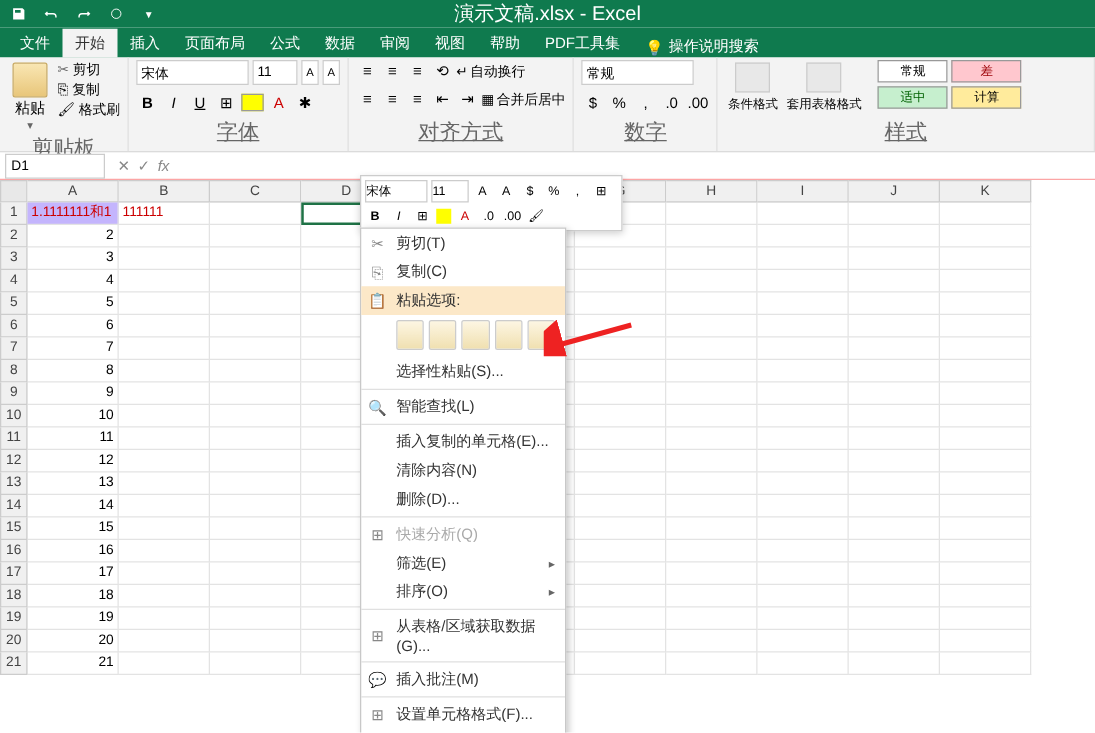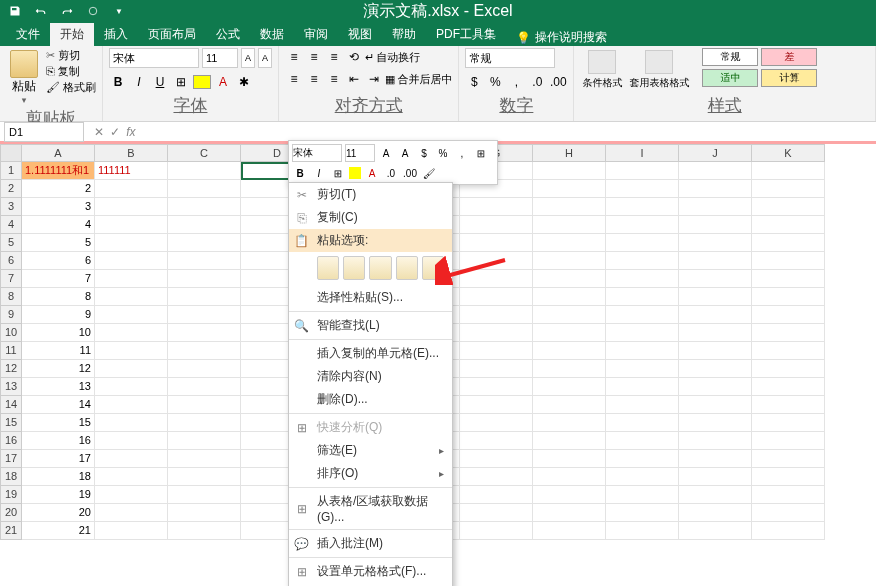--- a/index.html
+++ b/index.html
@@ -52,34 +52,34 @@
     .style-big-btn { display: flex; flex-direction: column; align-items: center; font-size: 10px; gap: 2px; cursor: pointer; padding: 2px; }
     .style-ico { width: 28px; height: 24px; background: #e8e8e8; border: 1px solid #ccc; }
     .style-gallery { display: flex; flex-direction: column; gap: 3px; margin-left: 8px; }
     .style-gallery-row { display: flex; gap: 3px; }
     .style-cell { width: 56px; height: 18px; border: 1px solid #999; font-size: 10px; display: flex; align-items: center; justify-content: center; }
     .style-normal { background: #fff; }
     .style-bad { background: #ffc7ce; color: #9c0006; }
     .style-good { background: #c6efce; color: #006100; }
     .style-calc { background: #ffeb9c; }
     
-    .namebox-row { height: 22px; border-bottom: 3px solid #fca5a5; display: flex; align-items: center; background: #fff; }
+    .namebox-row { height: 22px; border-bottom: 1px solid #fca5a5; display: flex; align-items: center; background: #fff; }
     .namebox { width: 80px; height: 20px; border: 1px solid #ccc; background: #fff; font-size: 11px; padding: 0 4px; margin-left: 4px; }
     .fx-icons { display: flex; gap: 6px; margin: 0 10px; color: #888; }
     .fx-input { flex: 1; }
     
     .grid-area { position: relative; background: #fff; }
     .col-headers { display: flex; height: 18px; }
     .corner { width: 22px; height: 18px; background: #e8e8e8; border: 1px solid #ccc; }
     .col-h { width: 73px; height: 18px; background: #f0f0f0; border: 1px solid #ccc; border-left: none; text-align: center; font-size: 11px; color: #444; line-height: 17px; }
     .rows { }
     .row { display: flex; height: 18px; }
     .row-h { width: 22px; background: #f0f0f0; border: 1px solid #ccc; border-top: none; text-align: center; font-size: 11px; color: #444; line-height: 17px; }
     .cell { width: 73px; height: 18px; border-right: 1px solid #e3e3e3; border-bottom: 1px solid #e3e3e3; font-size: 11px; line-height: 17px; padding: 0 3px; text-align: right; overflow: visible; white-space: nowrap; }
-    .cell.highlight { background: #fdba74; color: #c00; text-align: left; }
+    .cell.highlight { background: #c4b5fd; color: #c00; text-align: left; }
     .cell.selected { border: 2px solid #1f7246; padding: 0 2px; }
     
     .mini-toolbar { position: absolute; left: 288px; top: 140px; width: 210px; background: #fff; border: 1px solid #ccc; box-shadow: 0 2px 6px rgba(0,0,0,0.2); padding: 3px; z-index: 10; }
     .mini-row { display: flex; gap: 3px; align-items: center; }
     .mini-font { width: 50px; height: 18px; border: 1px solid #ccc; font-size: 10px; }
     .mini-size { width: 30px; height: 18px; border: 1px solid #ccc; font-size: 10px; }
     .mini-btn { width: 16px; height: 16px; display: flex; align-items: center; justify-content: center; font-size: 10px; cursor: pointer; }
     
     .context-menu { position: absolute; left: 288px; top: 182px; width: 165px; background: #fff; border: 1px solid #c8c8c8; box-shadow: 2px 2px 6px rgba(0,0,0,0.25); z-index: 11; font-size: 12px; }
     .ctx-item { display: flex; align-items: center; gap: 8px; padding: 3px 8px 3px 28px; position: relative; cursor: pointer; color: #333; }

